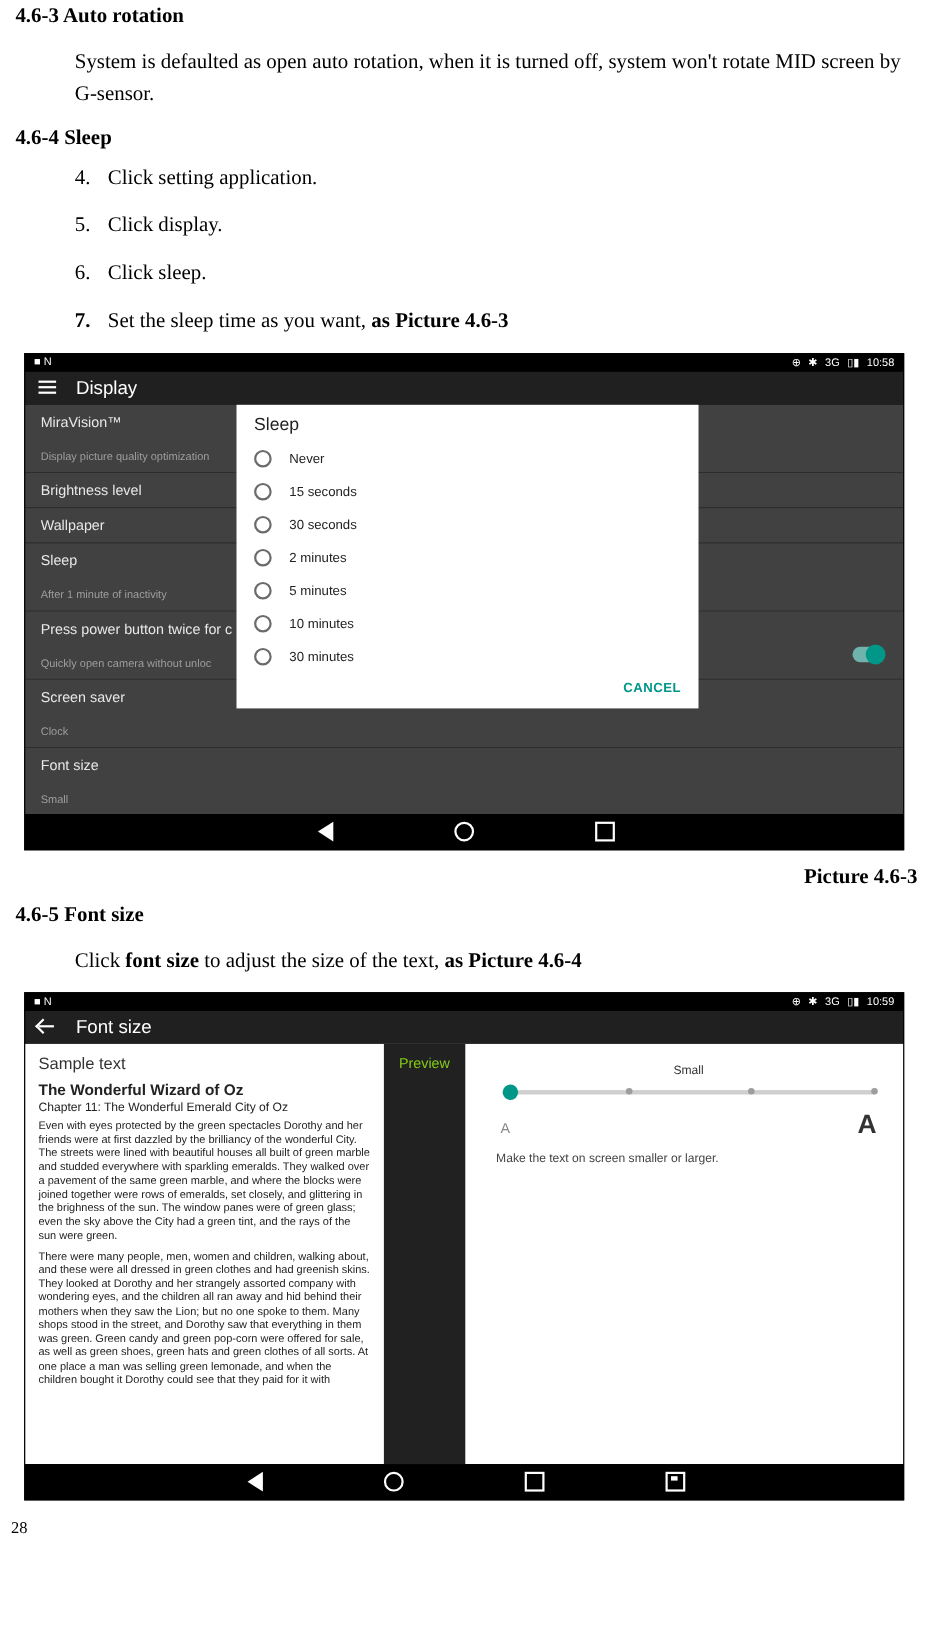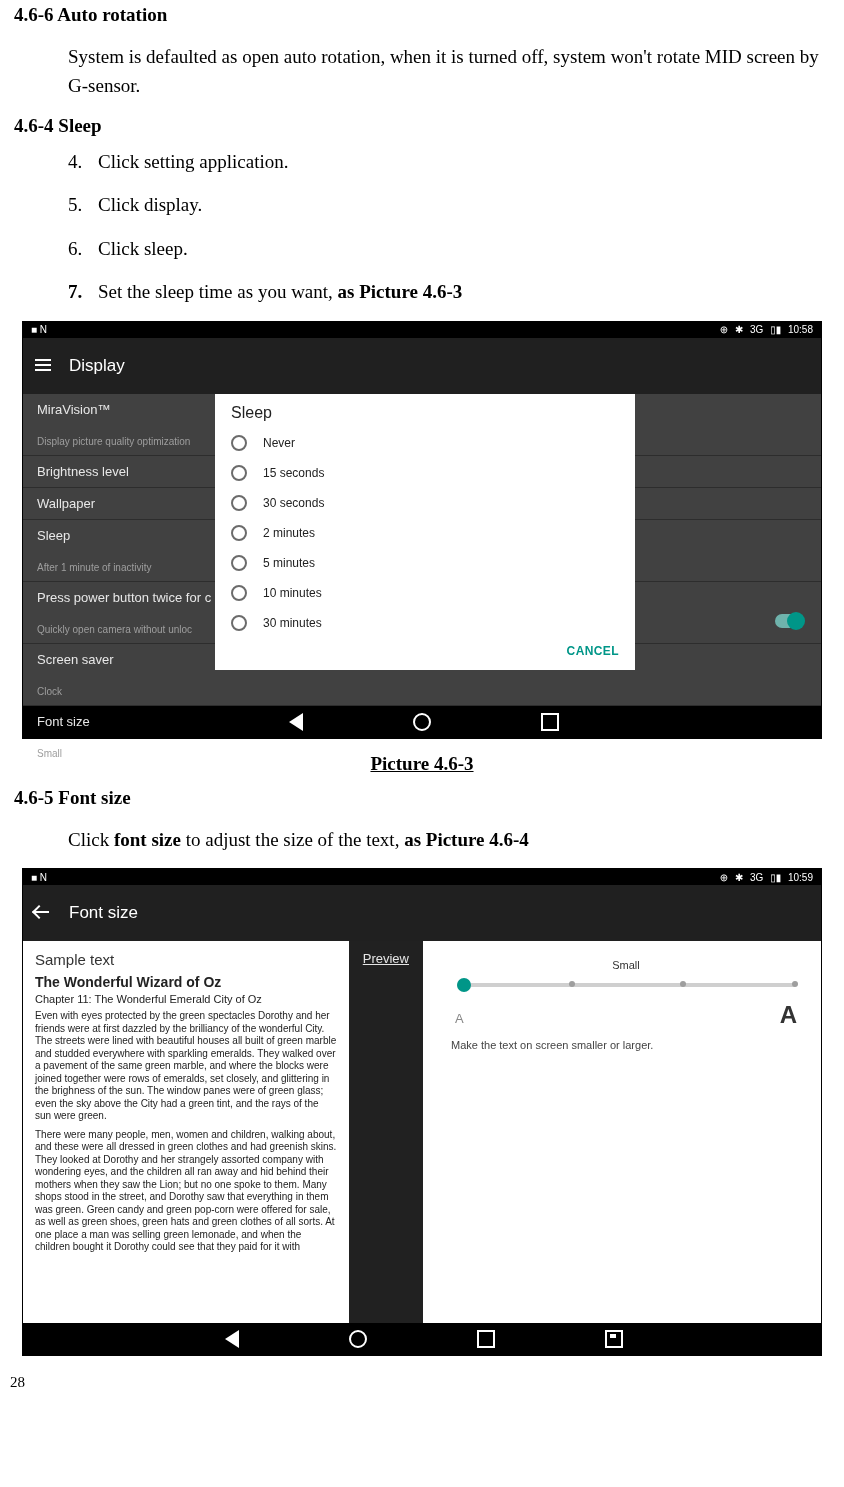--- a/index.html
+++ b/index.html
@@ -28,25 +28,24 @@
   ol.steps li {
     display: flex;
     margin-bottom: 14px;
     line-height: 1.55;
   }
   ol.steps li .num {
     width: 30px;
     flex: 0 0 30px;
   }
   .caption {
-    text-align: center;
+    text-align: right;
     font-weight: bold;
     font-size: 19px;
     margin: 14px 0 12px 0;
-    text-decoration: underline;
   }
   .page-num {
     text-align: left;
     font-size: 15px;
     margin-top: 18px;
   }
 
   
   .shot {
     width: 800px;
@@ -65,21 +64,21 @@
     font-size: 10px;
     display: flex;
     justify-content: space-between;
     align-items: center;
     padding: 0 6px;
   }
   .sbar .left span, .sbar .right span { margin: 0 2px; }
 
   
   .abar {
-    height: 56px;
+    height: 30px;
     background: #202020;
     color: #fff;
     display: flex;
     align-items: center;
     padding: 0 12px;
     font-size: 17px;
   }
   .abar .icon { margin-right: 18px; }
   .hambg {
     display: inline-block; width: 16px; height: 12px;
@@ -96,21 +95,21 @@
     content: ""; position: absolute; left: 0; top: 5px;
     width: 14px; height: 2px; background: #fff;
   }
   .backarrow::after {
     content: ""; position: absolute; left: -1px; top: 1px;
     width: 8px; height: 8px; border-left: 2px solid #fff;
     border-bottom: 2px solid #fff; transform: rotate(45deg);
   }
 
   
-  .sh1-body { position: relative; height: 312px; }
+  .sh1-body { position: relative; height: 372px; }
   .dimmer {
     position: absolute; inset: 0;
     background: rgba(70,70,70,0.92);
     color: #c8c8c8;
   }
   .drow {
     border-bottom: 1px solid rgba(0,0,0,0.3);
     padding: 8px 14px;
   }
   .drow .t1 { color: #e8e8e8; font-size: 13px; }
@@ -173,23 +172,22 @@
   }
   .sample {
     flex: 1; padding: 10px 12px 4px 12px; color: #222;
     font-size: 10px; line-height: 1.25;
   }
   .sample .samp-label { font-size: 15px; color: #333; margin-bottom: 4px; }
   .sample .book-title { font-weight: bold; font-size: 14px; margin-bottom: 2px; }
   .sample .chap { font-size: 11px; margin-bottom: 3px; }
   .sample p { margin-bottom: 6px; }
   .preview-bar {
-    background: #212121; color: #e5e5e5; font-size: 13px;
+    background: #212121; color: #84cc16; font-size: 13px;
     padding: 10px 14px;
-    text-decoration: underline;
   }
   .sh2-right {
     flex: 1; padding: 18px 20px 10px 28px; color: #333;
     position: relative;
   }
   .slider-lbl { text-align: center; font-size: 11px; margin-bottom: 12px; }
   .slider {
     position: relative; height: 4px; background: #cfcfcf;
     margin: 0 6px 14px 6px;
   }
@@ -206,21 +204,21 @@
     display: flex; justify-content: space-between;
     align-items: baseline; padding: 0 4px; margin-bottom: 10px;
   }
   .arow .small { font-size: 13px; color: #888; }
   .arow .big { font-size: 24px; font-weight: bold; }
   .helper { font-size: 11px; color: #444; }
 </style>
 </head>
 <body>
 
-<div class="doc-heading">4.6-6 Auto rotation</div>
+<div class="doc-heading">4.6-3 Auto rotation</div>
 <div class="doc-para">System is defaulted as open auto rotation, when it is turned off, system won't rotate MID screen by G-sensor.</div>
 
 <div class="doc-heading">4.6-4 Sleep</div>
 <ol class="steps">
   <li>
     <span class="num">4.</span>
     <span>Click setting application.</span>
   </li>
   <li>
     <span class="num">5.</span>

